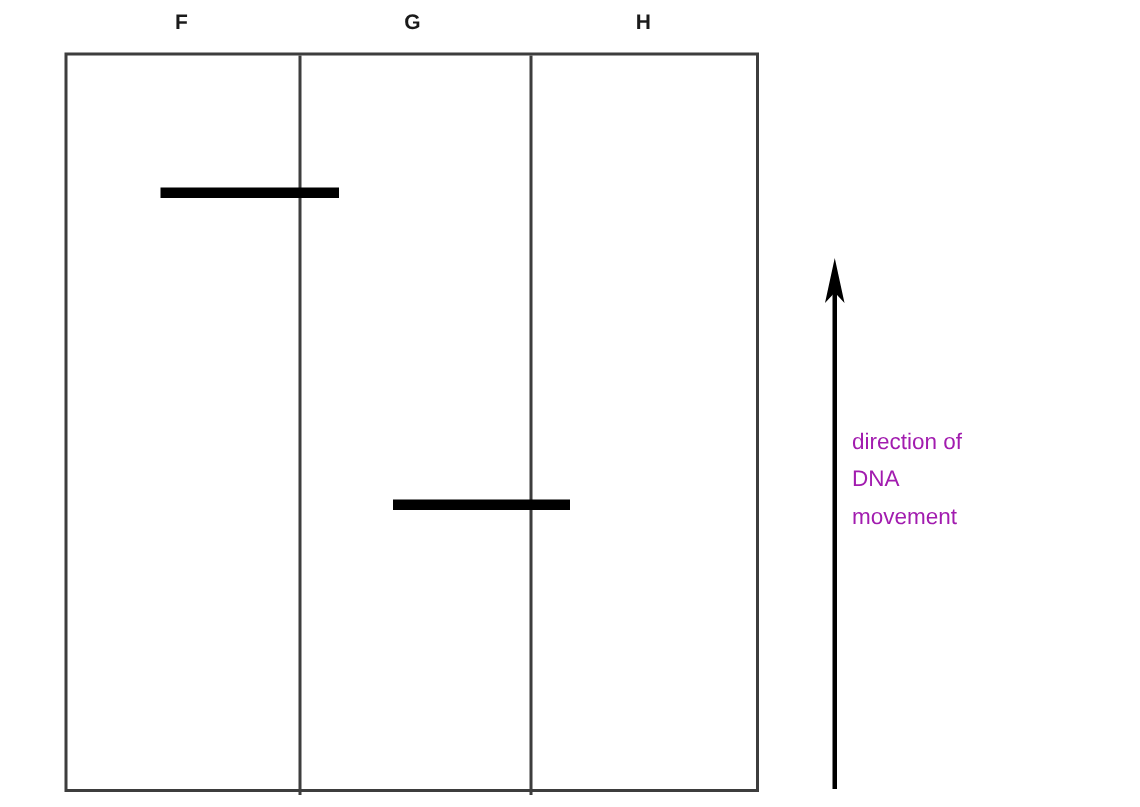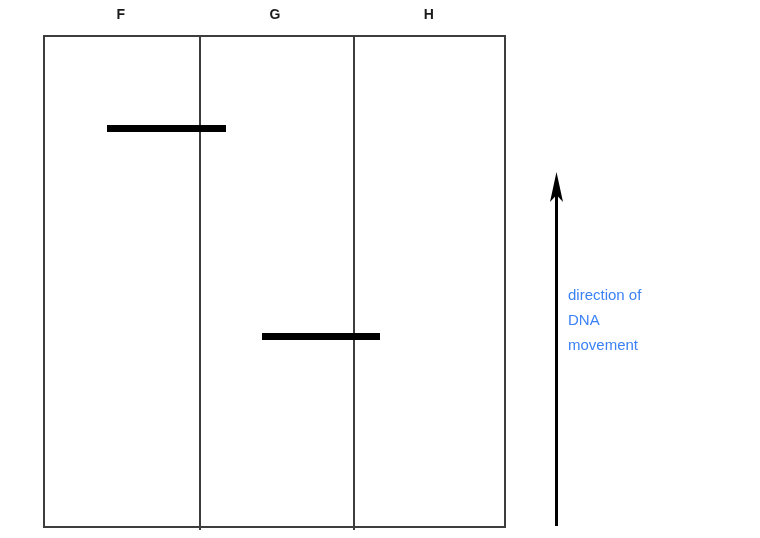--- a/index.html
+++ b/index.html
@@ -89,21 +89,21 @@
   }
 
   
   #arrow-caption {
     position: absolute;
     left: 568px;
     top: 282px;
     width: 160px;
     font-size: 15px;
     line-height: 25px;
-    color: #3b82f6;
+    color: #a21caf;
     white-space: pre-line;
   }
 </style>
 </head>
 <body>
 
 <div id="stage">
 
   <div class="lane-label" id="label-f">F</div>
   <div class="lane-label" id="label-g">G</div>

